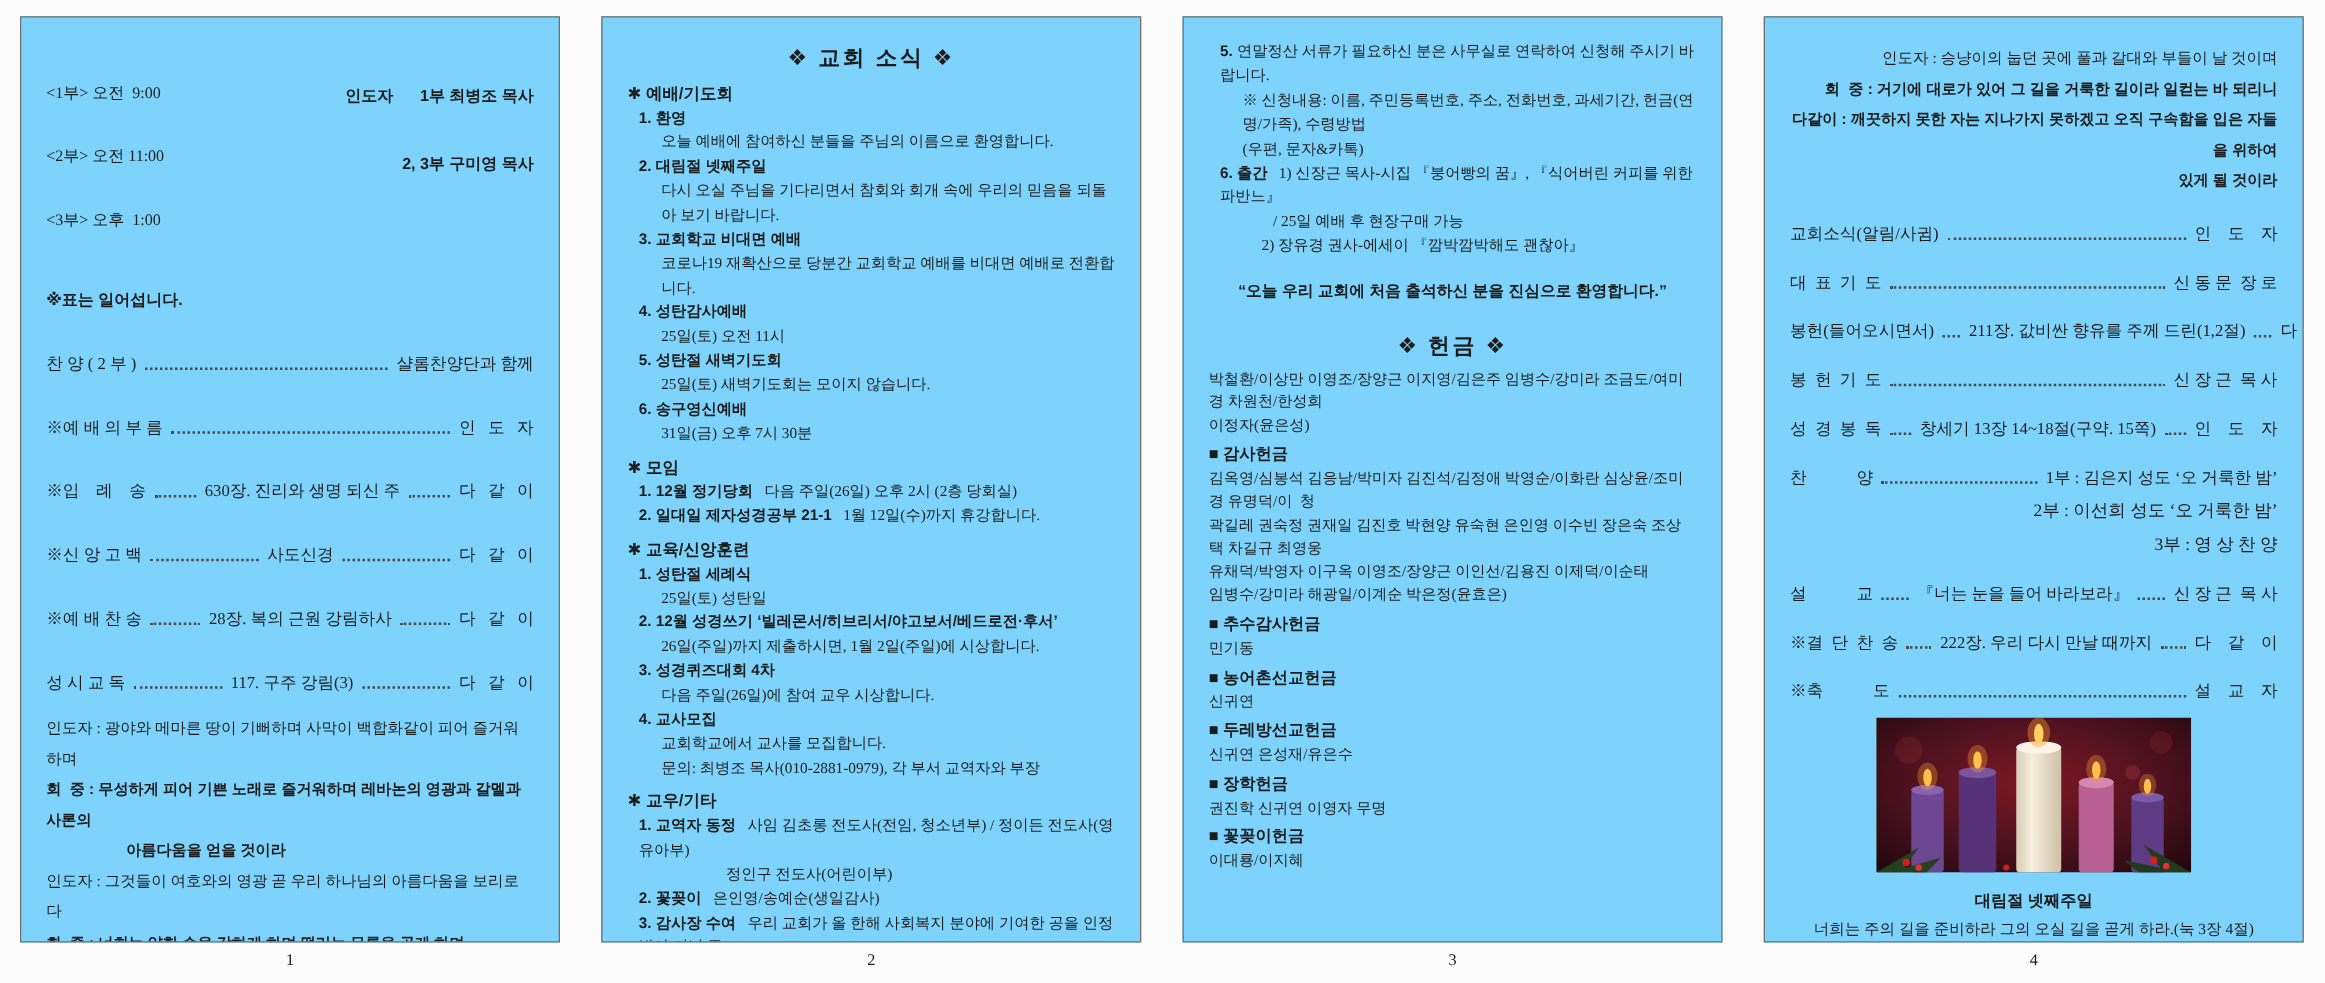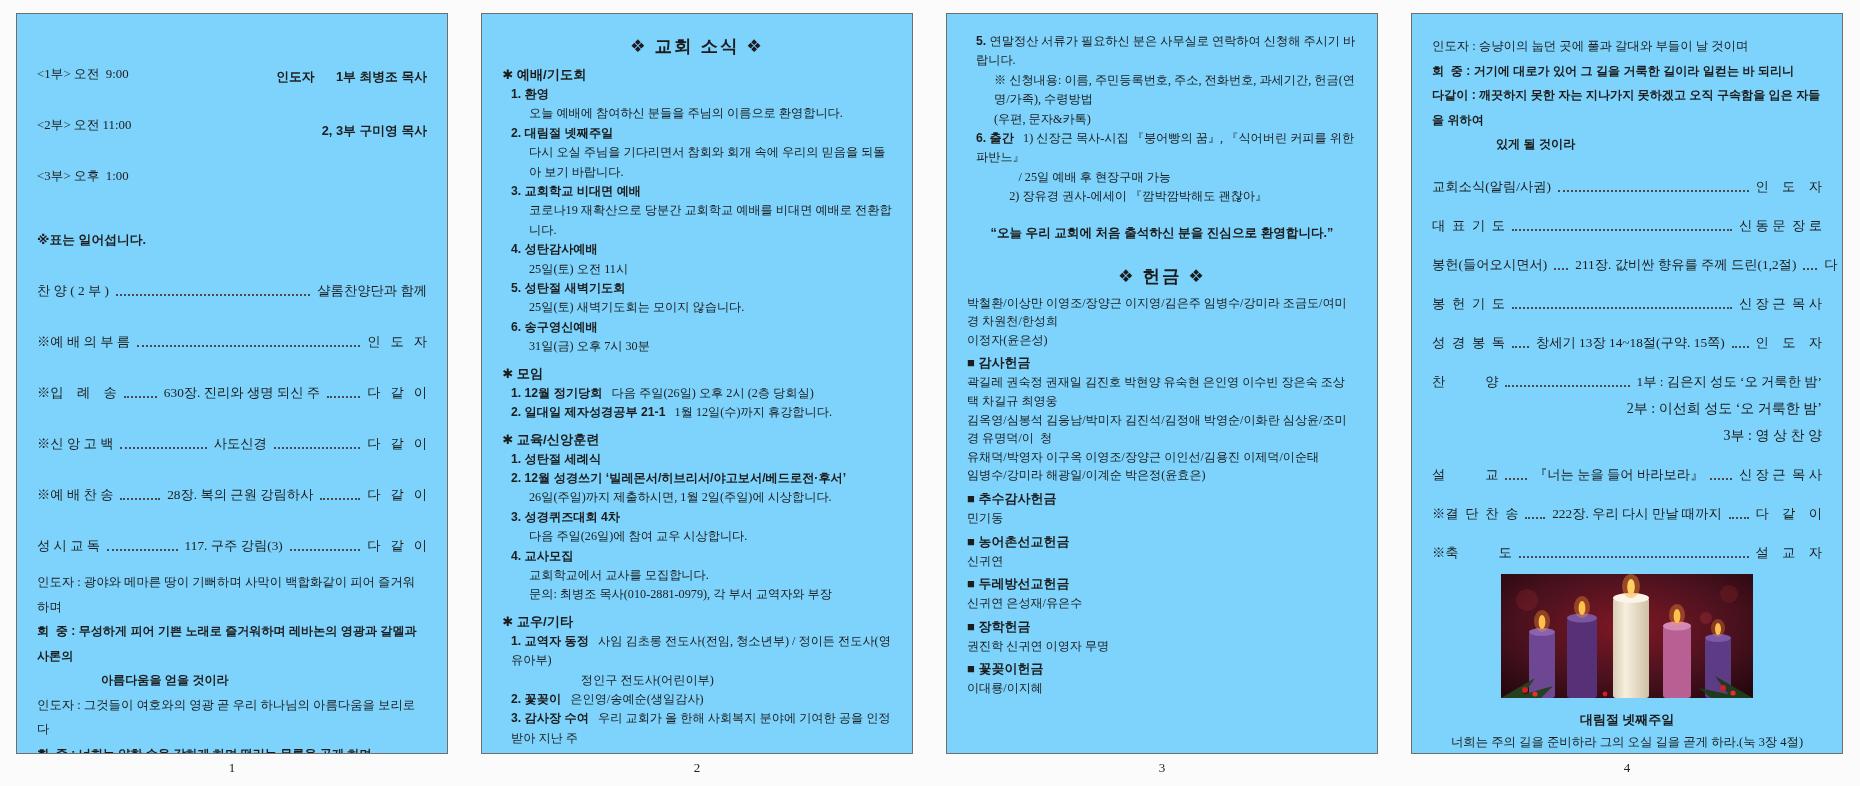--- a/index.html
+++ b/index.html
@@ -19,21 +19,21 @@
   .p1-head{display:flex;justify-content:space-between;align-items:flex-start;}
   .p1-times{font-size:12.8px;line-height:17px;white-space:pre;}
   .p1-leaders{font-family:"Liberation Sans","DejaVu Sans",sans-serif;font-weight:bold;font-size:12.8px;line-height:18px;text-align:right;white-space:pre;}
   .stand-note{font-family:"Liberation Sans","DejaVu Sans",sans-serif;font-weight:bold;font-size:12.8px;margin-top:13px;}
   .order-row{display:flex;align-items:flex-end;font-size:13.3px;margin-top:33px;white-space:pre;}
   .order-row.first{}
   .p4 .order-row{margin-top:21px;font-size:13.3px;}
   .dots{flex:1;border-bottom:2px dotted #4a4a4a;margin:0 7px;position:relative;top:-4px;min-width:14px;}
   .extra{text-align:right;font-size:14px;margin-top:9px;white-space:pre;}
   .reading{margin-top:15px;}
-  .p4 .reading{margin-top:2px;}
+  .p4 .reading{margin-top:2px;text-align:right;}
   .r-line{font-size:12.4px;line-height:24.5px;white-space:pre-wrap;}
   .r-bold{font-family:"Liberation Sans","DejaVu Sans",sans-serif;font-weight:bold;font-size:12.1px;}
   .r-cont{padding-left:64px;}
   
   .big-title{text-align:center;font-family:"Liberation Sans","DejaVu Sans",sans-serif;font-weight:bold;font-size:17.5px;letter-spacing:2px;margin:2px 0 6px;}
   .section-h{font-family:"Liberation Sans","DejaVu Sans",sans-serif;font-weight:bold;font-size:13.2px;margin-top:7px;line-height:20px;}
   .item-first,.item-line{font-size:12.2px;line-height:19.4px;white-space:pre-wrap;}
   .item-first{padding-left:9px;}
   .item-line{padding-left:27px;}
   .i-num,.i-title{font-family:"Liberation Sans","DejaVu Sans",sans-serif;font-weight:bold;}
@@ -94,20 +94,21 @@
       <div class="item-line">25일(토) 오전 11시</div>
       <div class="item-first"><span class="i-num">5. </span><span class="i-title">성탄절 새벽기도회</span></div>
       <div class="item-line">25일(토) 새벽기도회는 모이지 않습니다.</div>
       <div class="item-first"><span class="i-num">6. </span><span class="i-title">송구영신예배</span></div>
       <div class="item-line">31일(금) 오후 7시 30분</div>
       <div class="section-h">✱ 모임</div>
       <div class="item-first"><span class="i-num">1. </span><span class="i-title">12월 정기당회</span><span class="i-rest">   다음 주일(26일) 오후 2시 (2층 당회실)</span></div>
       <div class="item-first"><span class="i-num">2. </span><span class="i-title">일대일 제자성경공부 21-1</span><span class="i-rest">   1월 12일(수)까지 휴강합니다.</span></div>
       <div class="section-h">✱ 교육/신앙훈련</div>
       <div class="item-first"><span class="i-num">1. </span><span class="i-title">성탄절 세례식</span></div>
+      <div class="item-line">25일(토) 성탄일</div>
       <div class="item-first"><span class="i-num">2. </span><span class="i-title">12월 성경쓰기 ‘빌레몬서/히브리서/야고보서/베드로전·후서’</span></div>
       <div class="item-line">26일(주일)까지 제출하시면, 1월 2일(주일)에 시상합니다.</div>
       <div class="item-first"><span class="i-num">3. </span><span class="i-title">성경퀴즈대회 4차</span></div>
       <div class="item-line">다음 주일(26일)에 참여 교우 시상합니다.</div>
       <div class="item-first"><span class="i-num">4. </span><span class="i-title">교사모집</span></div>
       <div class="item-line">교회학교에서 교사를 모집합니다.</div>
       <div class="item-line">문의: 최병조 목사(010-2881-0979), 각 부서 교역자와 부장</div>
       <div class="section-h">✱ 교우/기타</div>
       <div class="item-first"><span class="i-num">1. </span><span class="i-title">교역자 동정</span><span class="i-rest">   사임 김초롱 전도사(전임, 청소년부) / 정이든 전도사(영유아부)</span></div>
       <div class="item-line">                 정인구 전도사(어린이부)</div>
@@ -124,22 +125,22 @@
       <div class="item-first"><span class="i-num">6. </span><span class="i-title">출간</span><span class="i-rest">   1) 신장근 목사-시집 『붕어빵의 꿈』, 『식어버린 커피를 위한 파반느』</span></div>
       <div class="item-line">        / 25일 예배 후 현장구매 가능</div>
       <div class="item-line">     2) 장유경 권사-에세이 『깜박깜박해도 괜찮아』</div>
     </div>
   <div class="welcome">“오늘 우리 교회에 처음 출석하신 분을 진심으로 환영합니다.”</div>
   <div class="big-title" style="margin-top:22px;">❖  헌금  ❖</div>
   <div id="p3-offerings">
       <div class="off-line">박철환/이상만 이영조/장양근 이지영/김은주 임병수/강미라 조금도/여미경 차원천/한성희</div>
       <div class="off-line">이정자(윤은성)</div>
       <div class="off-name">■ 감사헌금</div>
+      <div class="off-line">김옥영/심봉석 김응남/박미자 김진석/김정애 박영순/이화란 심상윤/조미경 유명덕/이  청</div>
       <div class="off-line">곽길레 권숙정 권재일 김진호 박현양 유숙현 은인영 이수빈 장은숙 조상택 차길규 최영웅</div>
-      <div class="off-line">김옥영/심봉석 김응남/박미자 김진석/김정애 박영순/이화란 심상윤/조미경 유명덕/이  청</div>
       <div class="off-line">유채덕/박영자 이구옥 이영조/장양근 이인선/김용진 이제덕/이순태</div>
       <div class="off-line">임병수/강미라 해광일/이계순 박은정(윤효은)</div>
       <div class="off-name">■ 추수감사헌금</div>
       <div class="off-line">민기동</div>
       <div class="off-name">■ 농어촌선교헌금</div>
       <div class="off-line">신귀연</div>
       <div class="off-name">■ 두레방선교헌금</div>
       <div class="off-line">신귀연 은성재/유은수</div>
       <div class="off-name">■ 장학헌금</div>
       <div class="off-line">권진학 신귀연 이영자 무명</div>

